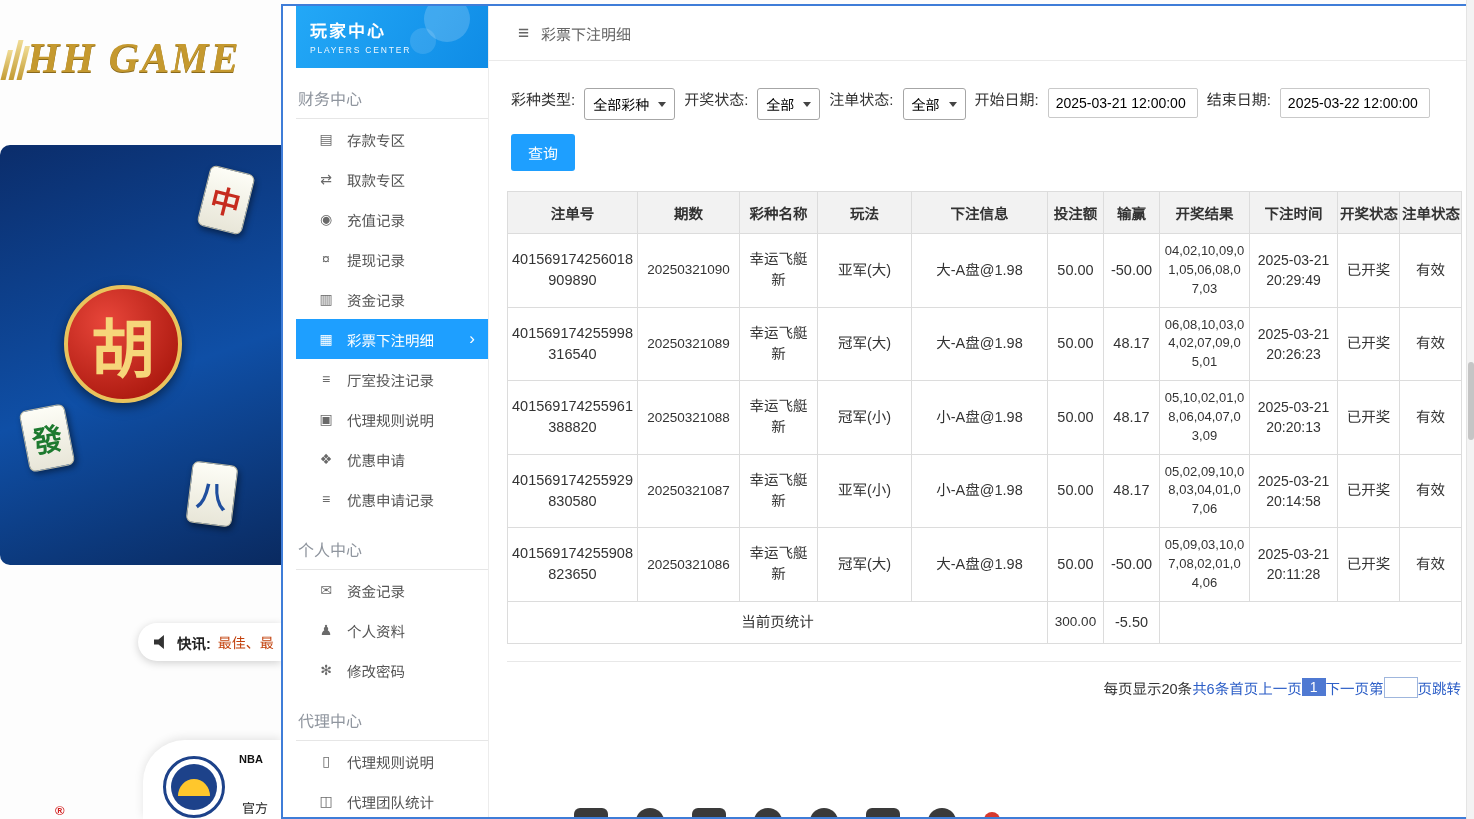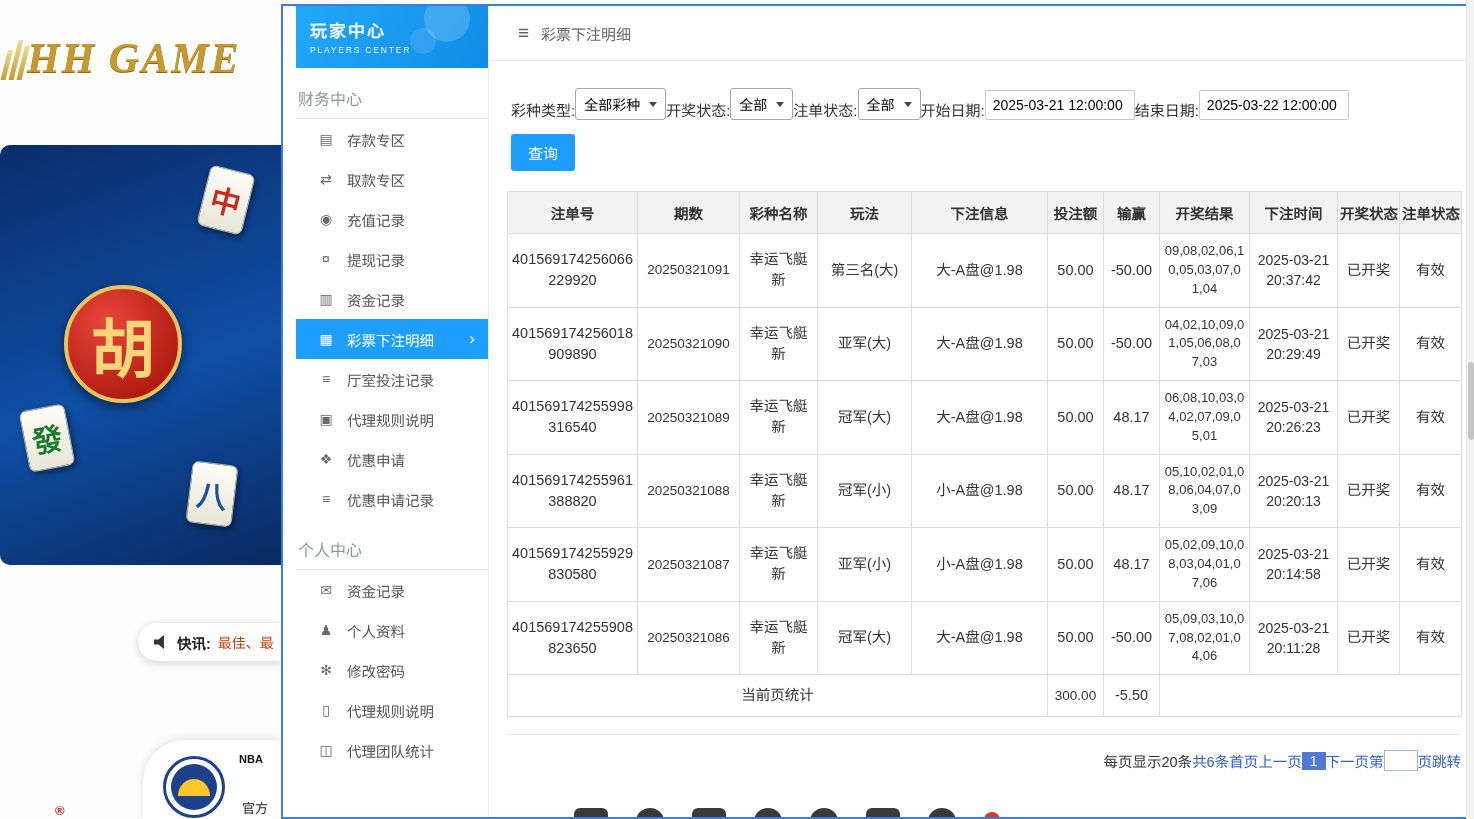--- a/index.html
+++ b/index.html
@@ -69,21 +69,21 @@
   .menu-item.active { background:#1E9FFF; color:#fff; }
   .menu-item.active .mi-icon { color:#fff; }
   .menu-item.active .mi-arrow { display:block; }
 
   .content { flex:1; display:flex; flex-direction:column; overflow:hidden; position:relative; background:#fff; }
   .topbar { flex:0 0 55px; height:55px; border-bottom:1px solid #eaeaea; display:flex; align-items:center;
             padding-left:29px; gap:12px; }
   .hamburger-icon { font-size:19px; color:#666; }
   .topbar-title { font-size:15px; color:#666; }
 
-  .filters { padding:27px 20px 0 22px; display:flex; align-items:flex-end; flex-wrap:wrap; 
+  .filters { padding:27px 20px 0 22px; display:flex; align-items:flex-start; flex-wrap:wrap; gap:9px;
              font-size:15px; color:#333; }
   .filter-label { white-space:nowrap; }
   .select-box { display:inline-flex; align-items:center; gap:9px; border:1px solid #a6a6a6; border-radius:3px;
                 background:#fff; padding:5px 8px; font-size:14px; color:#000; cursor:pointer; }
   .caret-icon { width:0; height:0; border-left:4px solid transparent; border-right:4px solid transparent;
                 border-top:5px solid #444; }
   .text-input { border:1px solid #c9c9c9; border-radius:2px; padding:6px 7px; font-size:14px; color:#000;
                 width:150px; font-family:inherit; }
   .btn-search { margin:14px 0 0 22px; align-self:flex-start; background:#1E9FFF; color:#fff; border:none;
                 border-radius:3px; padding:8px 17px; font-size:15px; cursor:pointer; }
@@ -246,20 +246,21 @@
 
   <div class="menu-item">
     <span class="mi-icon">✻</span>
     <span class="mi-label">修改密码</span>
 
   </div>
 </div>
   </div>
 
   <div class="menu-section">
+    <div class="menu-section-title">代理中心</div>
     <div>
   <div class="menu-item">
     <span class="mi-icon">▯</span>
     <span class="mi-label">代理规则说明</span>
 
   </div>
 
   <div class="menu-item">
     <span class="mi-icon">◫</span>
     <span class="mi-label">代理团队统计</span>
@@ -330,33 +331,20 @@
               <th>投注额</th>
               <th>输赢</th>
               <th>开奖结果</th>
               <th>下注时间</th>
               <th>开奖状态</th>
               <th>注单状态</th>
             </tr>
           </thead>
         <tbody>
             <tr>
-              <td>401569174256066229920</td>
-              <td>20250321091</td>
-              <td>幸运飞艇新</td>
-              <td>第三名(大)</td>
-              <td>大-A盘@1.98</td>
-              <td>50.00</td>
-              <td>-50.00</td>
-              <td>09,08,02,06,10,05,03,07,01,04</td>
-              <td>2025-03-21 20:37:42</td>
-              <td>已开奖</td>
-              <td>有效</td>
-            </tr>
-            <tr>
               <td>401569174256018909890</td>
               <td>20250321090</td>
               <td>幸运飞艇新</td>
               <td>亚军(大)</td>
               <td>大-A盘@1.98</td>
               <td>50.00</td>
               <td>-50.00</td>
               <td>04,02,10,09,01,05,06,08,07,03</td>
               <td>2025-03-21 20:29:49</td>
               <td>已开奖</td>

